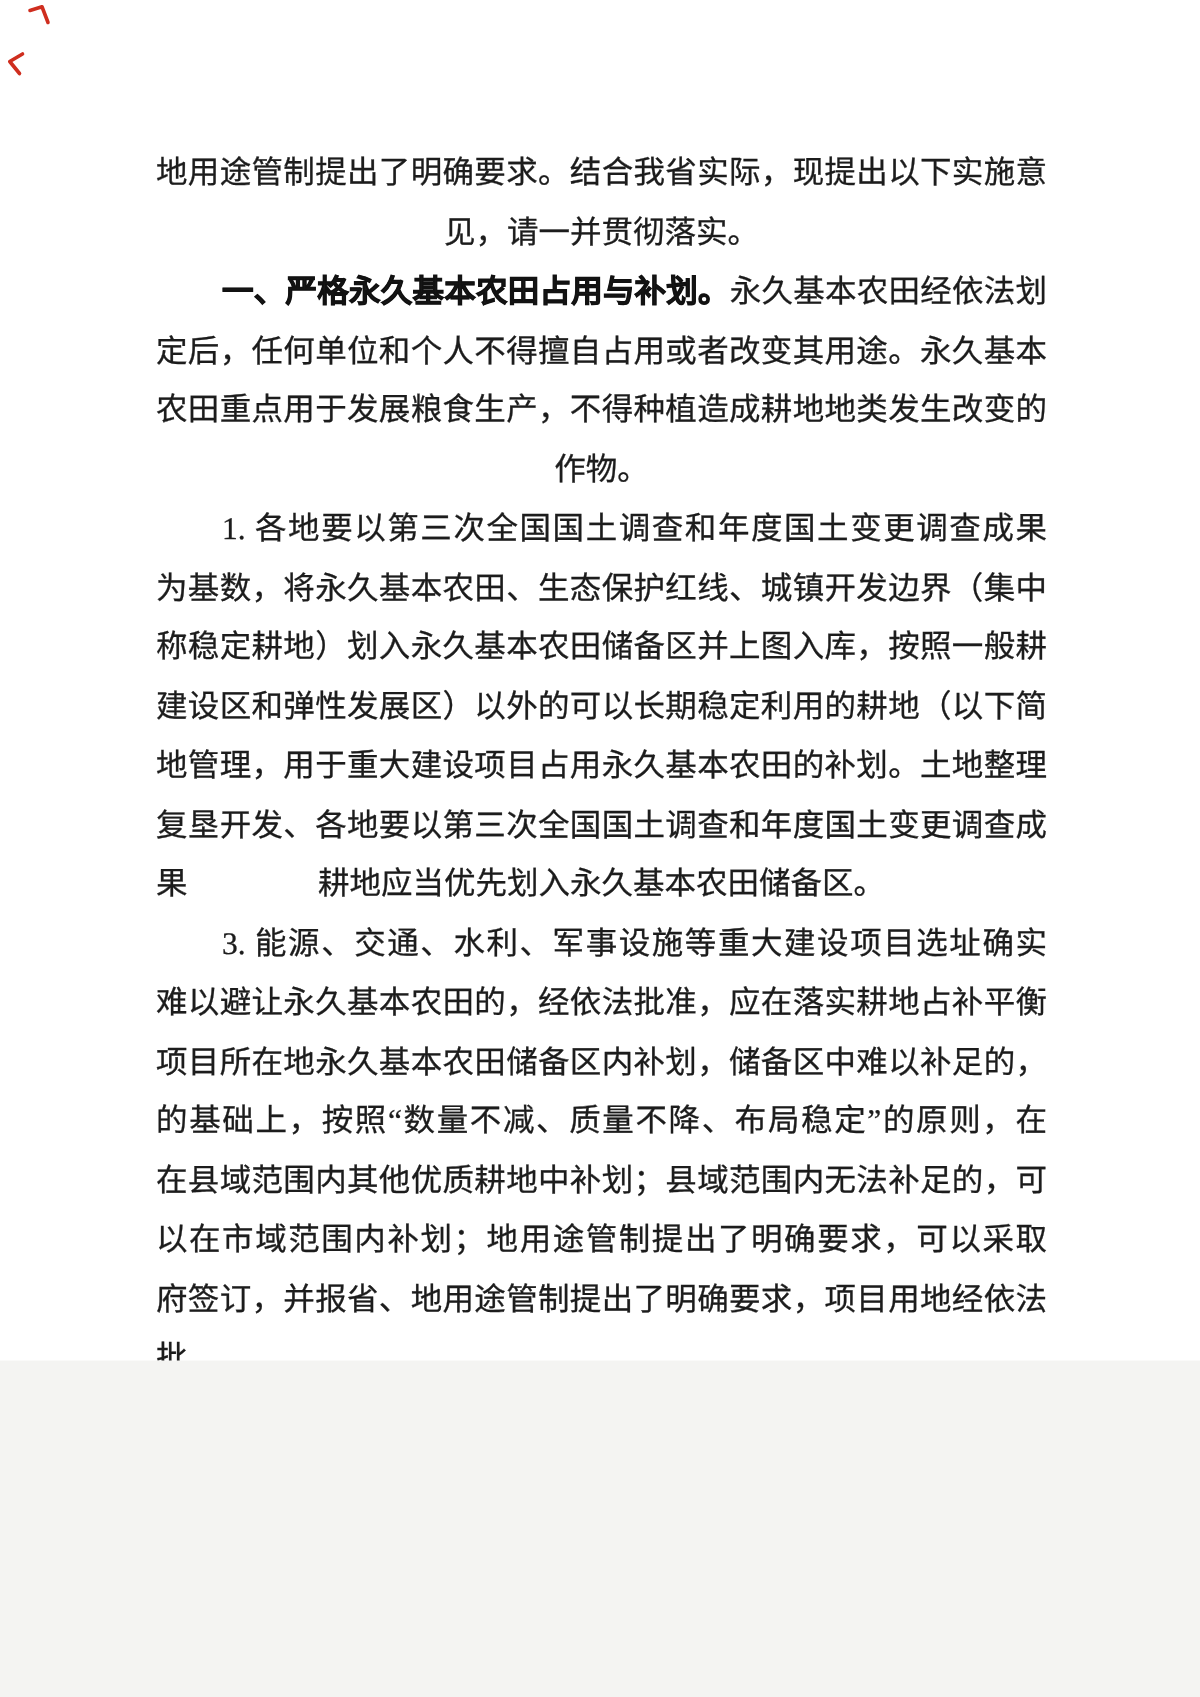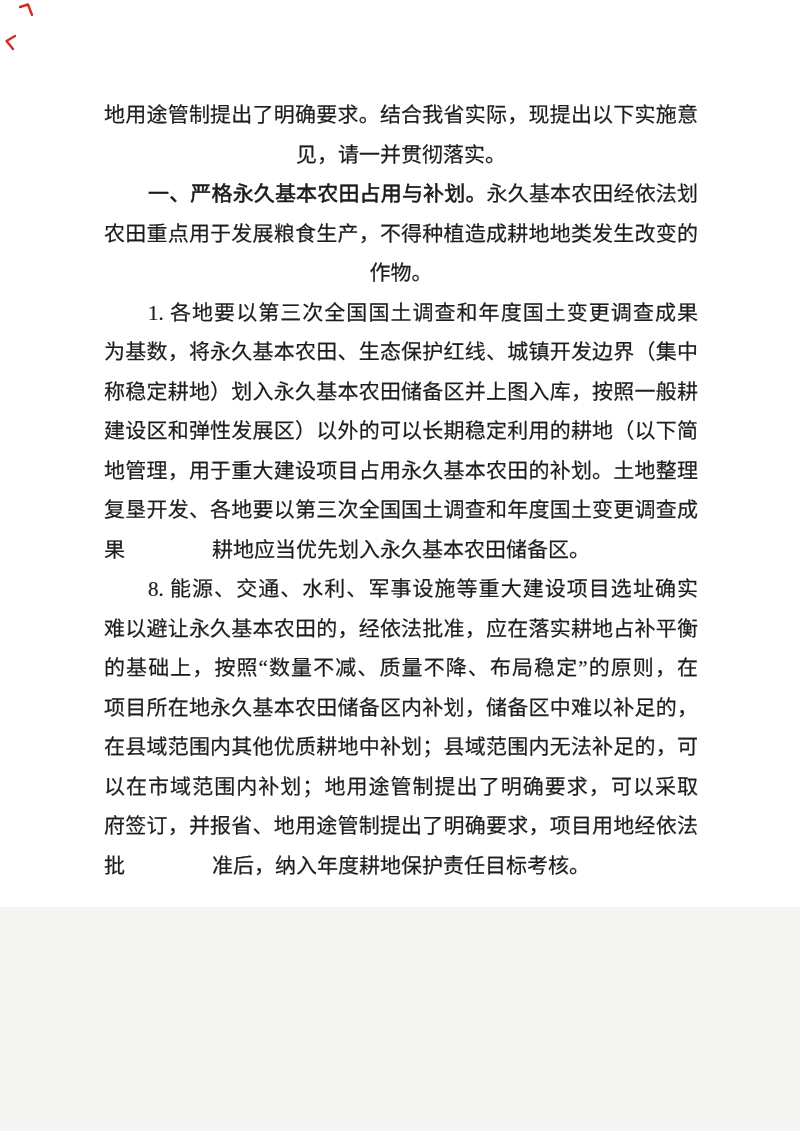--- a/index.html
+++ b/index.html
@@ -27,21 +27,21 @@
     text-align: center;
     text-justify: inter-character;
     -webkit-text-stroke: 0.2px #1c1c1c;
   }
   .line.full {
     text-align: justify;
     text-align-last: justify;
   }
   .line.indent { text-indent: 44px; }
   .seg.bold {
-    font-weight: normal;
+    font-weight: bold;
     -webkit-text-stroke: 0.5px #111111;
   }
   .page-number {
     position: absolute;
     left: 114px; top: 974px;
     height: 26px; line-height: 26px;
     font-size: 18px;
     letter-spacing: 3px;
     color: #1c1c1c;
   }
@@ -61,34 +61,34 @@
   <div class="red-mark" style="left:3px; top:34px;">
     <svg width="15" height="17" viewBox="0 0 15 17">
       <path d="M12 2 L3.5 7 L10 15" fill="none" stroke="#cf2e1f" stroke-width="2.4" stroke-linecap="round" stroke-linejoin="round"></path>
     </svg>
   </div>
 
   <div class="doc-body">
       <div class="line full"><span class="seg">地用途管制提出了明确要求。结合我省实际，现提出以下实施意</span></div>
       <div class="line"><span class="seg">见，请一并贯彻落实。</span></div>
       <div class="line full indent"><span class="seg bold">一、严格永久基本农田占用与补划。</span><span class="seg">永久基本农田经依法划</span></div>
+      <div class="line full"><span class="seg">定后，任何单位和个人不得擅自占用或者改变其用途。永久基本</span></div>
       <div class="line full"><span class="seg">农田重点用于发展粮食生产，不得种植造成耕地地类发生改变的</span></div>
       <div class="line"><span class="seg">作物。</span></div>
       <div class="line full indent"><span class="seg">1. 各地要以第三次全国国土调查和年度国土变更调查成果</span></div>
       <div class="line full"><span class="seg">为基数，将永久基本农田、生态保护红线、城镇开发边界（集中</span></div>
       <div class="line full"><span class="seg">称稳定耕地）划入永久基本农田储备区并上图入库，按照一般耕</span></div>
       <div class="line full"><span class="seg">建设区和弹性发展区）以外的可以长期稳定利用的耕地（以下简</span></div>
       <div class="line full"><span class="seg">地管理，用于重大建设项目占用永久基本农田的补划。土地整理</span></div>
       <div class="line full"><span class="seg">复垦开发、各地要以第三次全国国土调查和年度国土变更调查成果</span></div>
       <div class="line"><span class="seg">耕地应当优先划入永久基本农田储备区。</span></div>
-      <div class="line full indent"><span class="seg">8. 能源、交通、水利、军事设施等重大建设项目选址确实</span></div>
+      <div class="line full indent"><span class="seg">3. 能源、交通、水利、军事设施等重大建设项目选址确实</span></div>
       <div class="line full"><span class="seg">难以避让永久基本农田的，经依法批准，应在落实耕地占补平衡</span></div>
+      <div class="line full"><span class="seg">项目所在地永久基本农田储备区内补划，储备区中难以补足的，</span></div>
       <div class="line full"><span class="seg">的基础上，按照“数量不减、质量不降、布局稳定”的原则，在</span></div>
-      <div class="line full"><span class="seg">项目所在地永久基本农田储备区内补划，储备区中难以补足的，</span></div>
       <div class="line full"><span class="seg">在县域范围内其他优质耕地中补划；县域范围内无法补足的，可</span></div>
       <div class="line full"><span class="seg">以在市域范围内补划；地用途管制提出了明确要求，可以采取</span></div>
       <div class="line full"><span class="seg">府签订，并报省、地用途管制提出了明确要求，项目用地经依法批</span></div>
-      <div class="line"><span class="seg">准后，纳入年度耕地保护责任目标考核。</span></div>
     </div>
 
   <div class="page-number">— 2 —</div>
 
 </div>
 
 </body></html>

